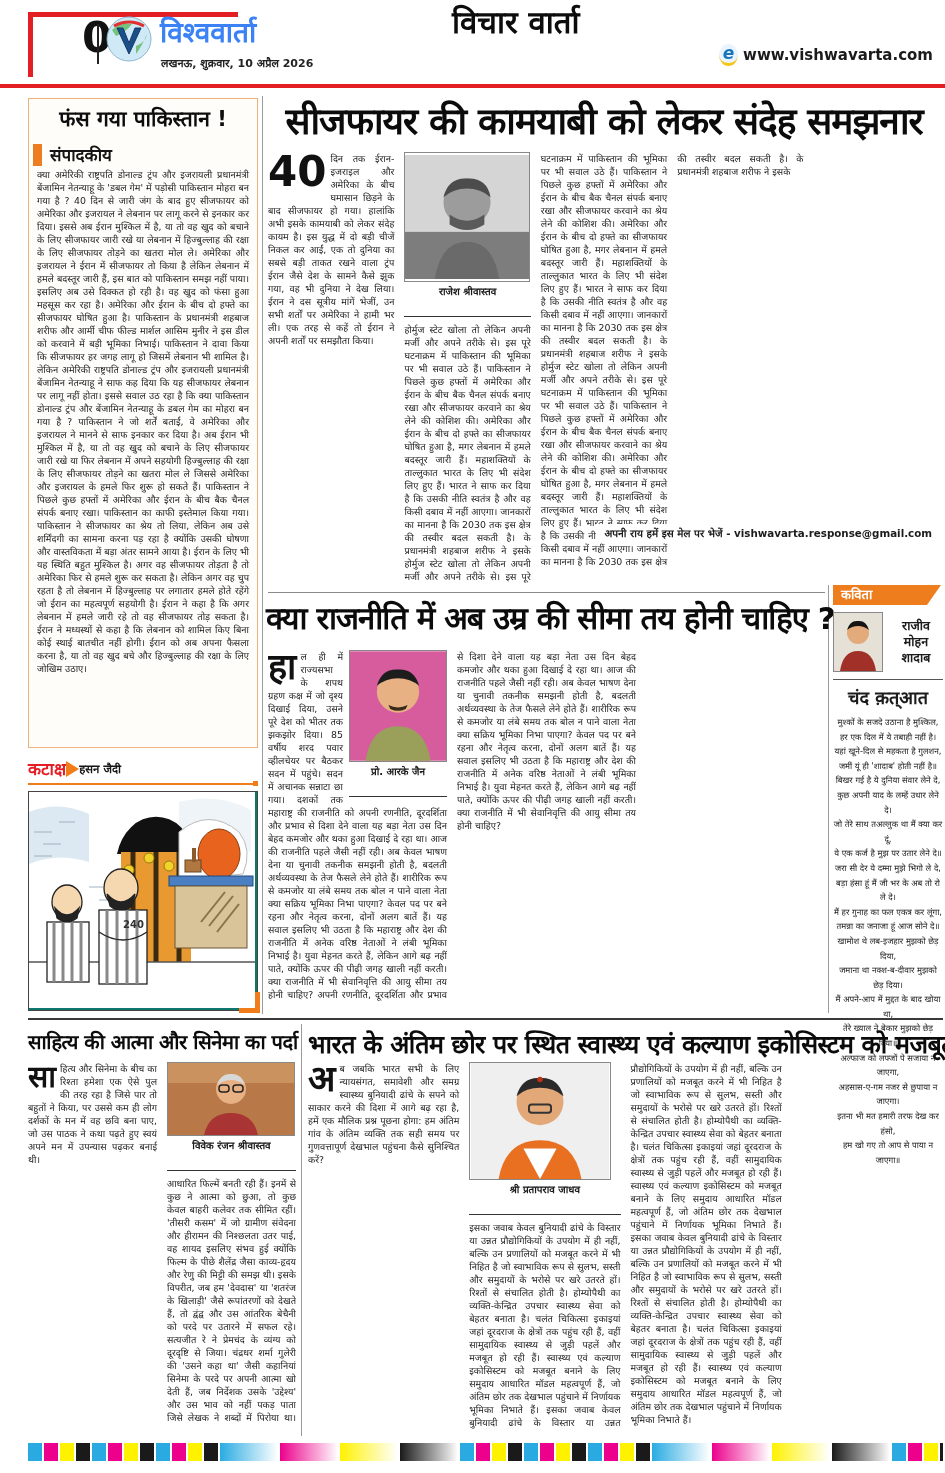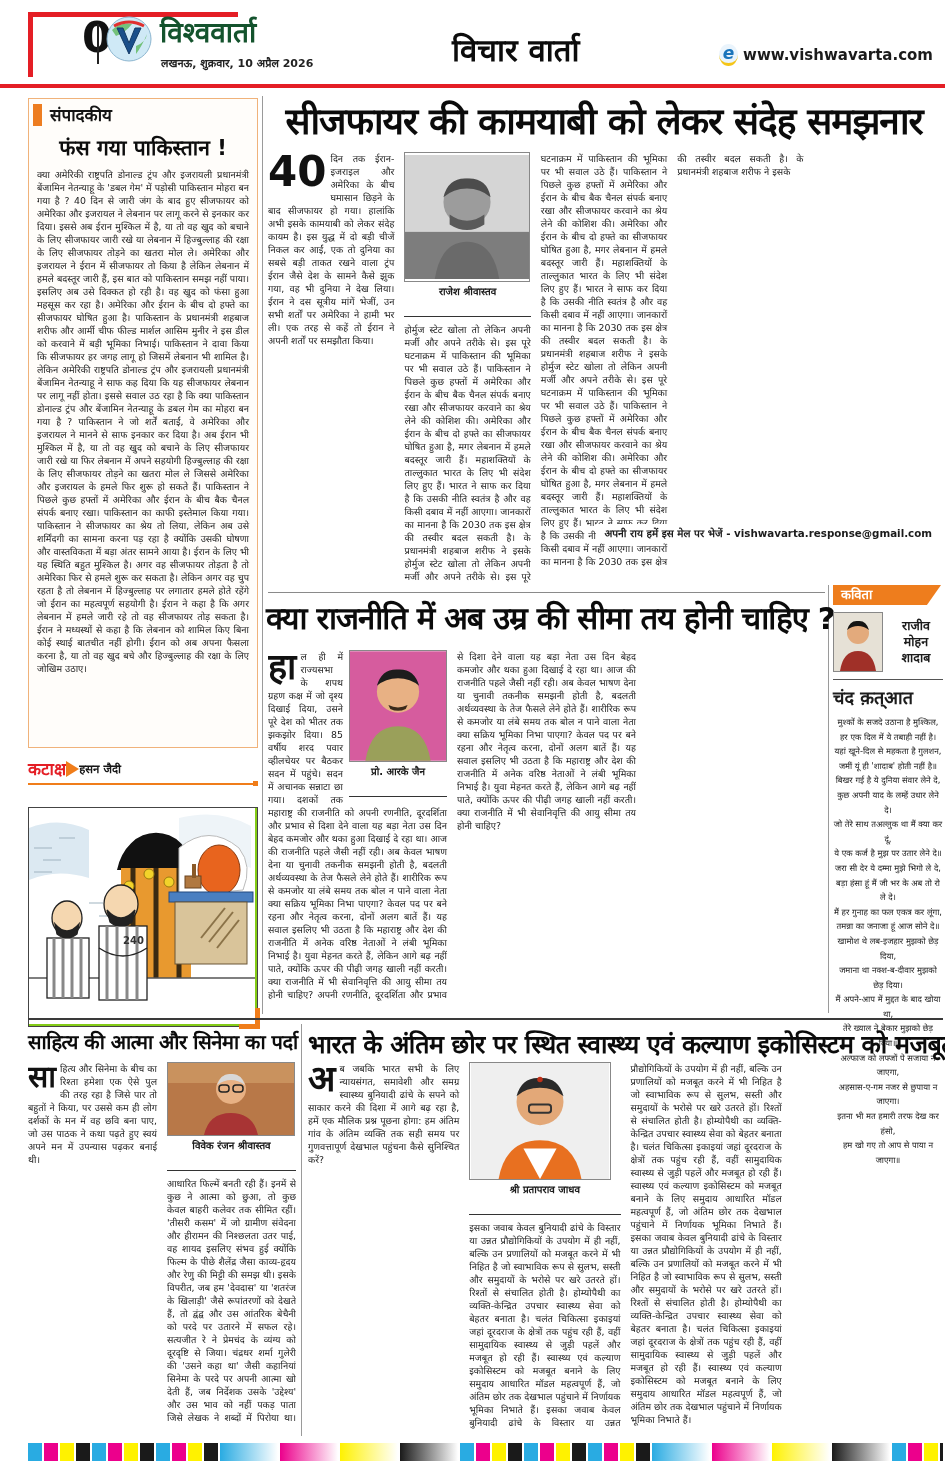--- a/index.html
+++ b/index.html
@@ -4,23 +4,23 @@
 <style>
   html,body{margin:0;padding:0;background:#fff;}
   #page{position:relative;width:945px;height:1473px;background:#fff;overflow:hidden;
         font-family:"DejaVu Sans",sans-serif;color:#1c1c1c;}
   .abs{position:absolute;}
   
   #red-bracket{left:28px;top:12px;width:205px;height:60px;border-left:5px solid #e41e25;border-top:5px solid #e41e25;}
   #page-number{left:38px;top:12px;font-size:43px;font-weight:bold;color:#111;letter-spacing:1px;margin-left:44px;}
   #hdr-divider{left:97px;top:24px;width:2px;height:40px;background:#222;}
   #logo{left:106px;top:16px;}
-  #paper-name{left:160px;top:12px;font-size:28px;font-weight:bold;color:#14532d;}
+  #paper-name{left:160px;top:12px;font-size:28px;font-weight:bold;color:#3b82f6;}
   #edition-line{left:161px;top:55px;font-size:11px;font-weight:bold;color:#222;text-align:right;}
-  #section-title{left:452px;top:28px;font-size:31px;font-weight:bold;color:#0c0c0c;}
+  #section-title{left:452px;top:0;font-size:31px;font-weight:bold;color:#0c0c0c;}
   #website{right:12px;top:44px;font-size:15px;font-weight:bold;color:#1b1b1b;display:flex;align-items:center;gap:5px;}
   .e-icon{display:inline-block;width:19px;height:19px;border-radius:50%;color:#1b75bb;font-weight:bold;
           font-size:17px;line-height:18px;text-align:center;font-style:italic;
           border-bottom:3px solid #f5c518;background:#eaf4fc;}
   #rule-header{left:0;top:84px;width:945px;height:4px;background:#e41e25;}
   
   .vline{width:1px;background:#9a9a9a;}
   .hline{height:1px;background:#8a8a8a;}
   
   .body-text{font-size:9.4px;line-height:13px;text-align:justify;color:#1b1b1b;}
@@ -54,31 +54,31 @@
                 letter-spacing:-1px;color:#0b0b0b;white-space:nowrap;}
   #age-body{left:268px;top:650px;width:557px;height:358px;}
   #age-body .dropcap{font-size:36px;line-height:34px;}
   
   #poem{left:833px;top:585px;width:110px;height:428px;}
   #poem-label{width:100px;height:20px;background:#ee7d1d;color:#fff;font-weight:bold;font-size:13px;
               line-height:20px;padding-left:8px;clip-path:polygon(0 0,100% 0,87% 100%,0 100%);}
   #poet-row{display:flex;gap:6px;margin-top:7px;align-items:center;}
   #poet-name{font-size:12.5px;font-weight:bold;text-align:center;line-height:16px;flex:1;}
   #poem-rule{margin:7px 0 5px;height:1px;background:#555;}
-  #poem-title{font-size:18px;font-weight:bold;margin:2px 0 6px;}
+  #poem-title{font-size:18px;font-weight:bold;text-align:center;margin:2px 0 6px;}
   #poem-lines{font-size:8.3px;line-height:14.6px;text-align:center;white-space:pre-line;color:#222;}
   
   #kataksh{left:28px;top:757px;width:230px;height:258px;}
   #kataksh-header{display:flex;align-items:center;}
   #kataksh-header .lbl{font-size:17px;font-weight:bold;color:#e41e25;}
   #kataksh-header .arrow{width:0;height:0;border-left:13px solid #f07d1a;border-top:8px solid transparent;border-bottom:8px solid transparent;}
   #kataksh-header .artist{font-size:11.5px;font-weight:bold;color:#161616;}
   #kataksh-rule{height:2px;background:#f07d1a;margin-top:3px;position:relative;}
   #kataksh-rule::after{content:"";position:absolute;right:0;top:-2px;width:5px;height:5px;background:#f07d1a;}
-  #cartoon-box{margin-top:22px;border:1px solid #444;height:218px;position:relative;background:#84cc16;}
+  #cartoon-box{margin-top:6px;border:1px solid #444;height:218px;position:relative;background:#0f766e;}
   #cartoon-box .corner{position:absolute;right:-3px;bottom:-3px;width:16px;height:16px;
        border-right:5px solid #f07d1a;border-bottom:5px solid #f07d1a;}
   
   #rule-bottom{left:28px;top:1018px;width:915px;height:2px;background:#3a3a3a;}
   #lit-headline{left:28px;top:1028px;width:268px;font-size:20px;font-weight:bold;text-align:center;
                 letter-spacing:-0.5px;white-space:nowrap;color:#0b0b0b;}
   #lit-body{left:28px;top:1062px;width:268px;height:374px;}
   #lit-body .dropcap{font-size:30px;line-height:30px;}
   #vline-bottom{left:301px;top:1024px;height:412px;}
   #health-headline{left:308px;top:1026px;width:635px;font-size:25px;font-weight:bold;text-align:center;
@@ -110,25 +110,25 @@
   <div class="abs" id="paper-name">विश्ववार्ता</div>
   <div class="abs" id="edition-line">लखनऊ,   शुक्रवार, 10 अप्रैल 2026</div>
   <div class="abs" id="section-title">विचार वार्ता</div>
   <div class="abs" id="website">
     <span class="e-icon">e</span>
     <span>www.vishwavarta.com</span>
   </div>
   <div class="abs" id="rule-header"></div>
 
   <div class="abs" id="editorial">
+    <div id="editorial-headline">फंस गया पाकिस्तान !</div>
     <div id="editorial-header">
       <span class="tab"></span>
       <span class="lbl">संपादकीय</span>
     </div>
-    <div id="editorial-headline">फंस गया पाकिस्तान !</div>
     <div id="editorial-body" class="body-text">क्या अमेरिकी राष्ट्रपति डोनाल्ड ट्रंप और इजरायली प्रधानमंत्री बेंजामिन नेतन्याहू के 'डबल गेम' में पड़ोसी पाकिस्तान मोहरा बन गया है ? 40 दिन से जारी जंग के बाद हुए सीजफायर को अमेरिका और इजरायल ने लेबनान पर लागू करने से इनकार कर दिया। इससे अब ईरान मुश्किल में है, या तो वह खुद को बचाने के लिए सीजफायर जारी रखे या लेबनान में हिज्बुल्लाह की रक्षा के लिए सीजफायर तोड़ने का खतरा मोल ले। अमेरिका और इजरायल ने ईरान में सीजफायर तो किया है लेकिन लेबनान में हमले बदस्तूर जारी हैं, इस बात को पाकिस्तान समझ नहीं पाया। इसलिए अब उसे दिक्कत हो रही है। वह खुद को फंसा हुआ महसूस कर रहा है। अमेरिका और ईरान के बीच दो हफ्ते का सीजफायर घोषित हुआ है। पाकिस्तान के प्रधानमंत्री शहबाज शरीफ और आर्मी चीफ फील्ड मार्शल आसिम मुनीर ने इस डील को करवाने में बड़ी भूमिका निभाई। पाकिस्तान ने दावा किया कि सीजफायर हर जगह लागू हो जिसमें लेबनान भी शामिल है। लेकिन अमेरिकी राष्ट्रपति डोनाल्ड ट्रंप और इजरायली प्रधानमंत्री बेंजामिन नेतन्याहू ने साफ कह दिया कि यह सीजफायर लेबनान पर लागू नहीं होता। इससे सवाल उठ रहा है कि क्या पाकिस्तान डोनाल्ड ट्रंप और बेंजामिन नेतन्याहू के डबल गेम का मोहरा बन गया है ? पाकिस्तान ने जो शर्तें बताईं, वे अमेरिका और इजरायल ने मानने से साफ इनकार कर दिया है। अब ईरान भी मुश्किल में है, या तो वह खुद को बचाने के लिए सीजफायर जारी रखे या फिर लेबनान में अपने सहयोगी हिज्बुल्लाह की रक्षा के लिए सीजफायर तोड़ने का खतरा मोल ले जिससे अमेरिका और इजरायल के हमले फिर शुरू हो सकते हैं। पाकिस्तान ने पिछले कुछ हफ्तों में अमेरिका और ईरान के बीच बैक चैनल संपर्क बनाए रखा। पाकिस्तान का काफी इस्तेमाल किया गया। पाकिस्तान ने सीजफायर का श्रेय तो लिया, लेकिन अब उसे शर्मिंदगी का सामना करना पड़ रहा है क्योंकि उसकी घोषणा और वास्तविकता में बड़ा अंतर सामने आया है। ईरान के लिए भी यह स्थिति बहुत मुश्किल है। अगर वह सीजफायर तोड़ता है तो अमेरिका फिर से हमले शुरू कर सकता है। लेकिन अगर वह चुप रहता है तो लेबनान में हिज्बुल्लाह पर लगातार हमले होते रहेंगे जो ईरान का महत्वपूर्ण सहयोगी है। ईरान ने कहा है कि अगर लेबनान में हमले जारी रहे तो वह सीजफायर तोड़ सकता है। ईरान ने मध्यस्थों से कहा है कि लेबनान को शामिल किए बिना कोई स्थाई बातचीत नहीं होगी। ईरान को अब अपना फैसला करना है, या तो वह खुद बचे और हिज्बुल्लाह की रक्षा के लिए जोखिम उठाए।</div>
   </div>
 
   <div class="abs" id="kataksh">
     <div id="kataksh-header">
       <span class="lbl">कटाक्ष</span>
       <span class="arrow"></span>
       <span class="artist">हसन जैदी</span>
     </div>
     <div id="kataksh-rule"></div>

